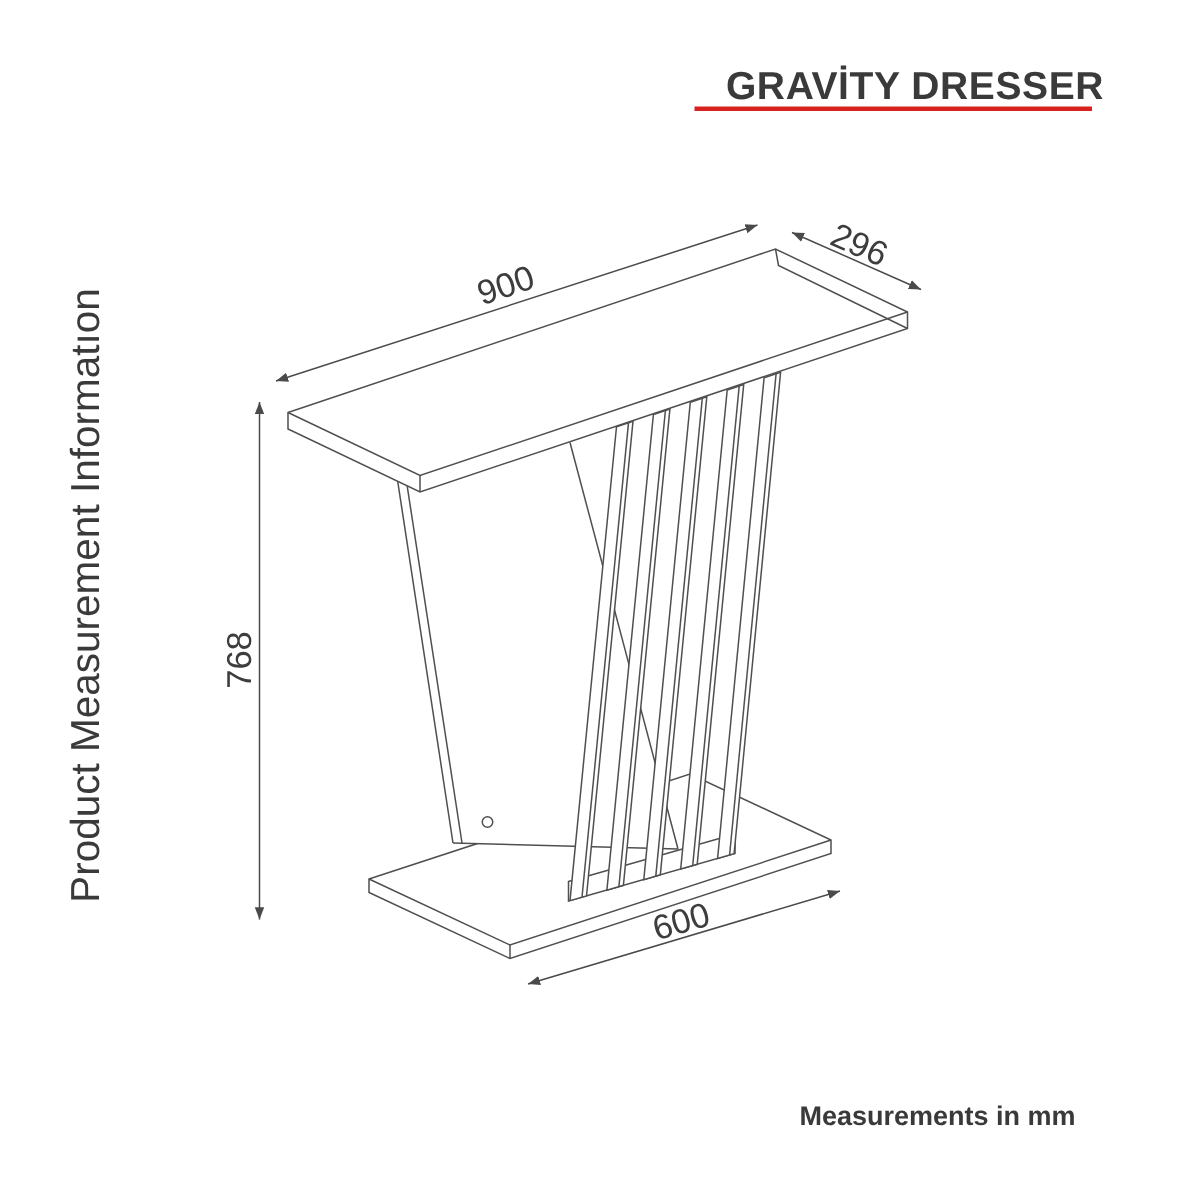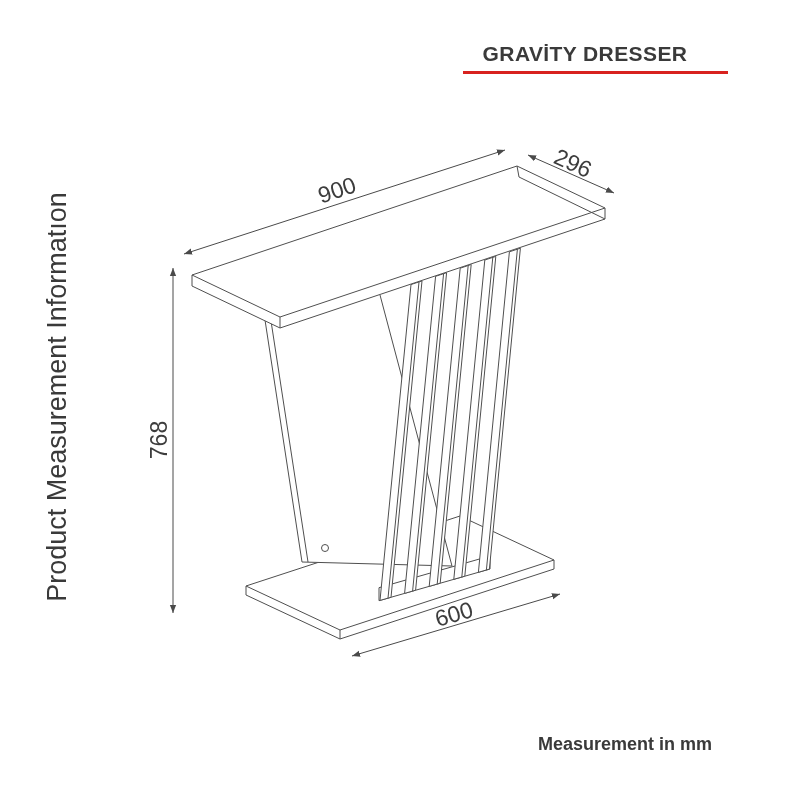--- a/index.html
+++ b/index.html
@@ -1,19 +1,19 @@
 <!DOCTYPE html>
 <html><head>
 <meta charset="utf-8">
 <style>
   html,body{margin:0;padding:0;background:#ffffff;}
   #screen{position:relative;width:800px;height:800px;background:#ffffff;overflow:hidden;
           font-family:"Liberation Sans", sans-serif;}
-  .title{position:absolute;left:454px;top:42px;width:262px;text-align:center;
-         font-size:21px;font-weight:bold;letter-spacing:0.4px;color:#3a3a3a;}
+  .title{position:absolute;left:479px;top:42px;width:262px;text-align:center;
+         font-size:26px;font-weight:bold;letter-spacing:0.4px;color:#3a3a3a;}
   .title-underline{position:absolute;left:463px;top:71px;width:265px;height:3px;background:#d8221f;}
   .side-label{position:absolute;left:-163px;top:377px;width:440px;height:40px;line-height:40px;
               text-align:center;font-size:27px;color:#3a3a3a;
               transform:rotate(-90deg);transform-origin:center center;white-space:nowrap;}
   .footer-note{position:absolute;left:480px;top:734px;width:290px;text-align:center;
                font-size:18px;font-weight:bold;color:#3a3a3a;}
   svg{position:absolute;left:0;top:0;}
   .ln{stroke:#4f4f4f;stroke-width:1;fill:none;}
   .solid{stroke:#4f4f4f;stroke-width:1;fill:#ffffff;}
   .fillonly{fill:#ffffff;stroke:none;}
@@ -94,14 +94,14 @@
     </g>
 
     <g>
       <text class="dimtxt" transform="translate(337,190) rotate(-18.5)" x="0" y="8" text-anchor="middle">900</text>
       <text class="dimtxt" transform="translate(573,163) rotate(24)" x="0" y="8" text-anchor="middle">296</text>
       <text class="dimtxt" transform="translate(159,440) rotate(-90)" x="0" y="8" text-anchor="middle">768</text>
       <text class="dimtxt" transform="translate(454,614) rotate(-16)" x="0" y="8" text-anchor="middle">600</text>
     </g>
   </svg>
 
-  <div class="footer-note">Measurement in mm</div>
+  <div class="footer-note">Measurements in mm</div>
 </div>
 
 </body></html>

